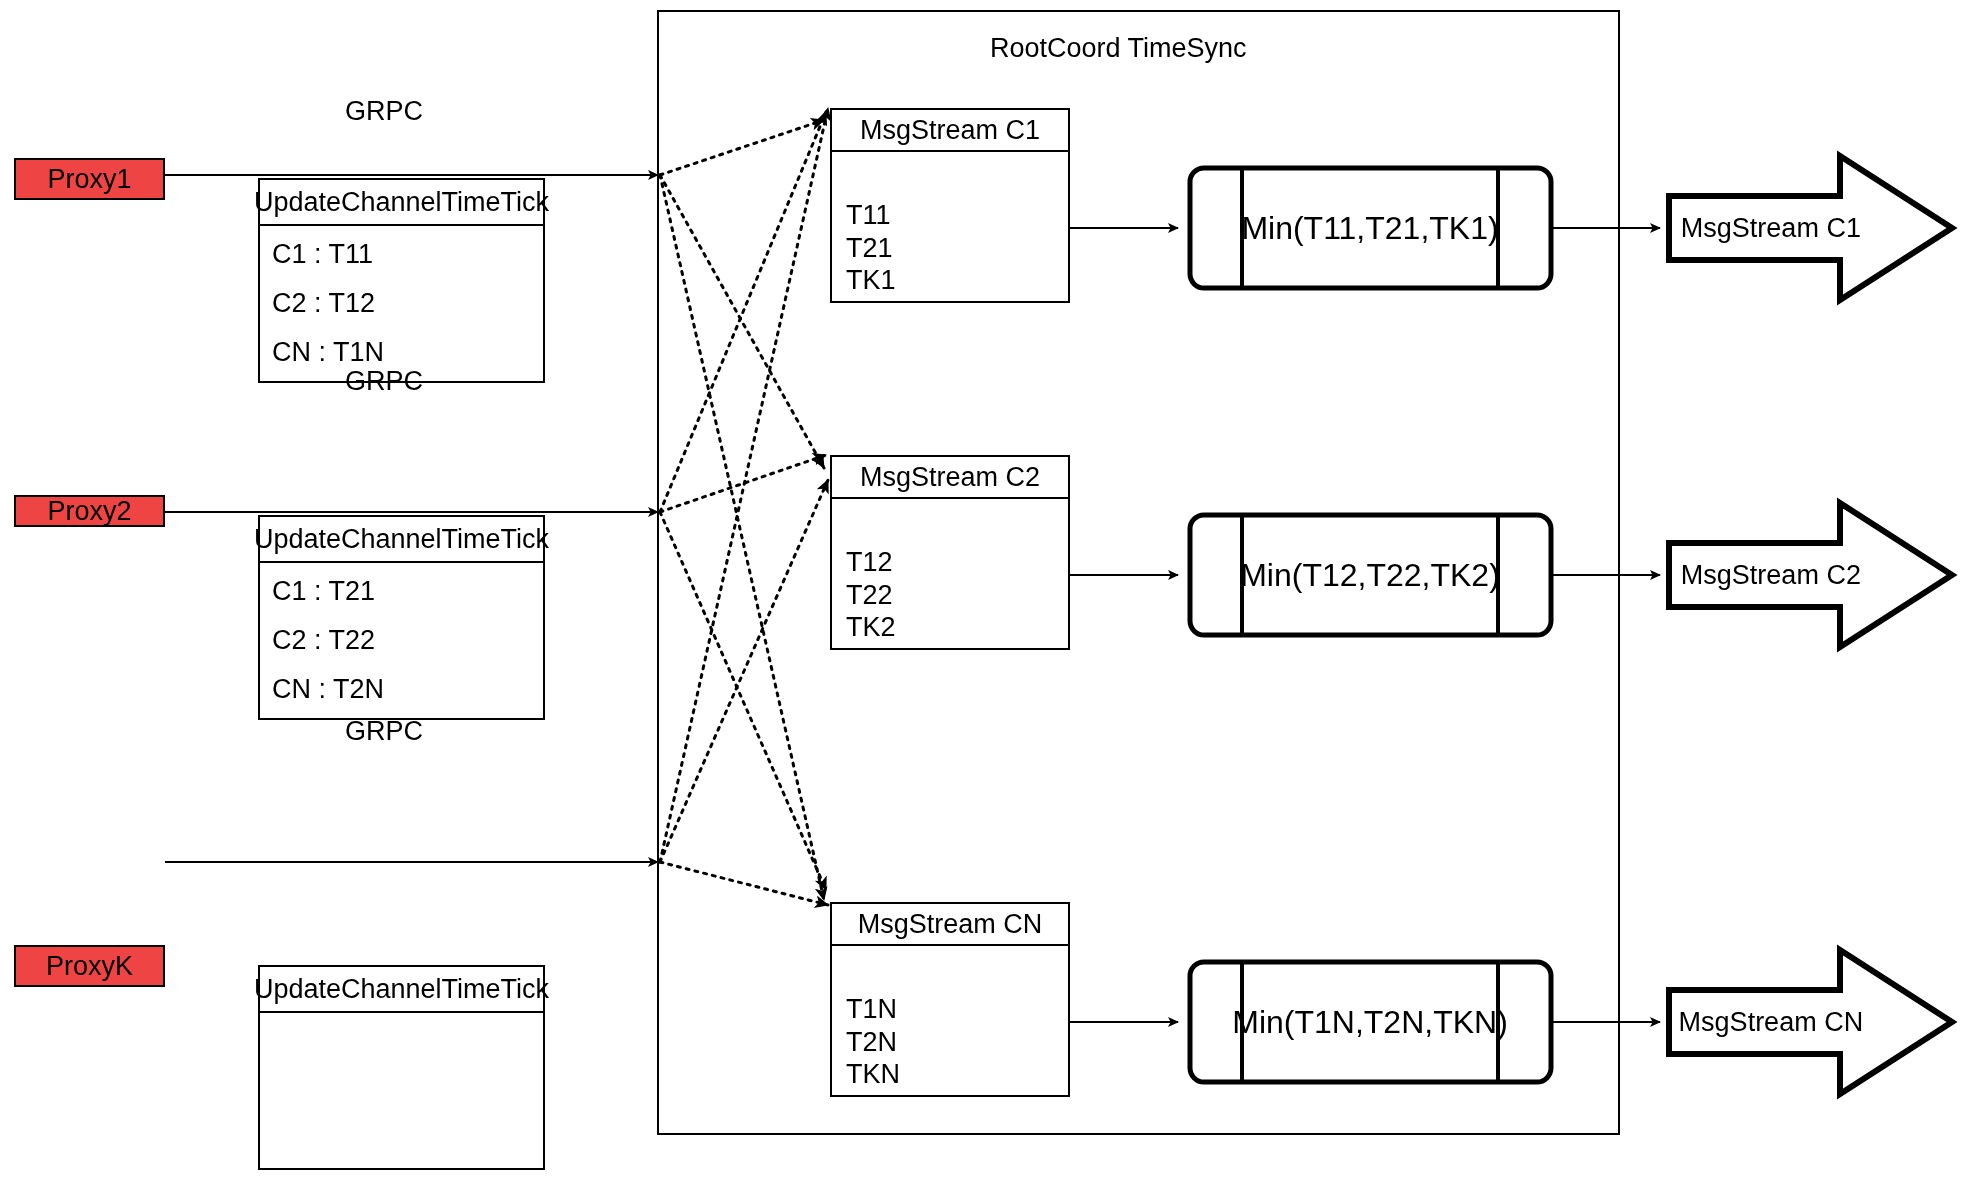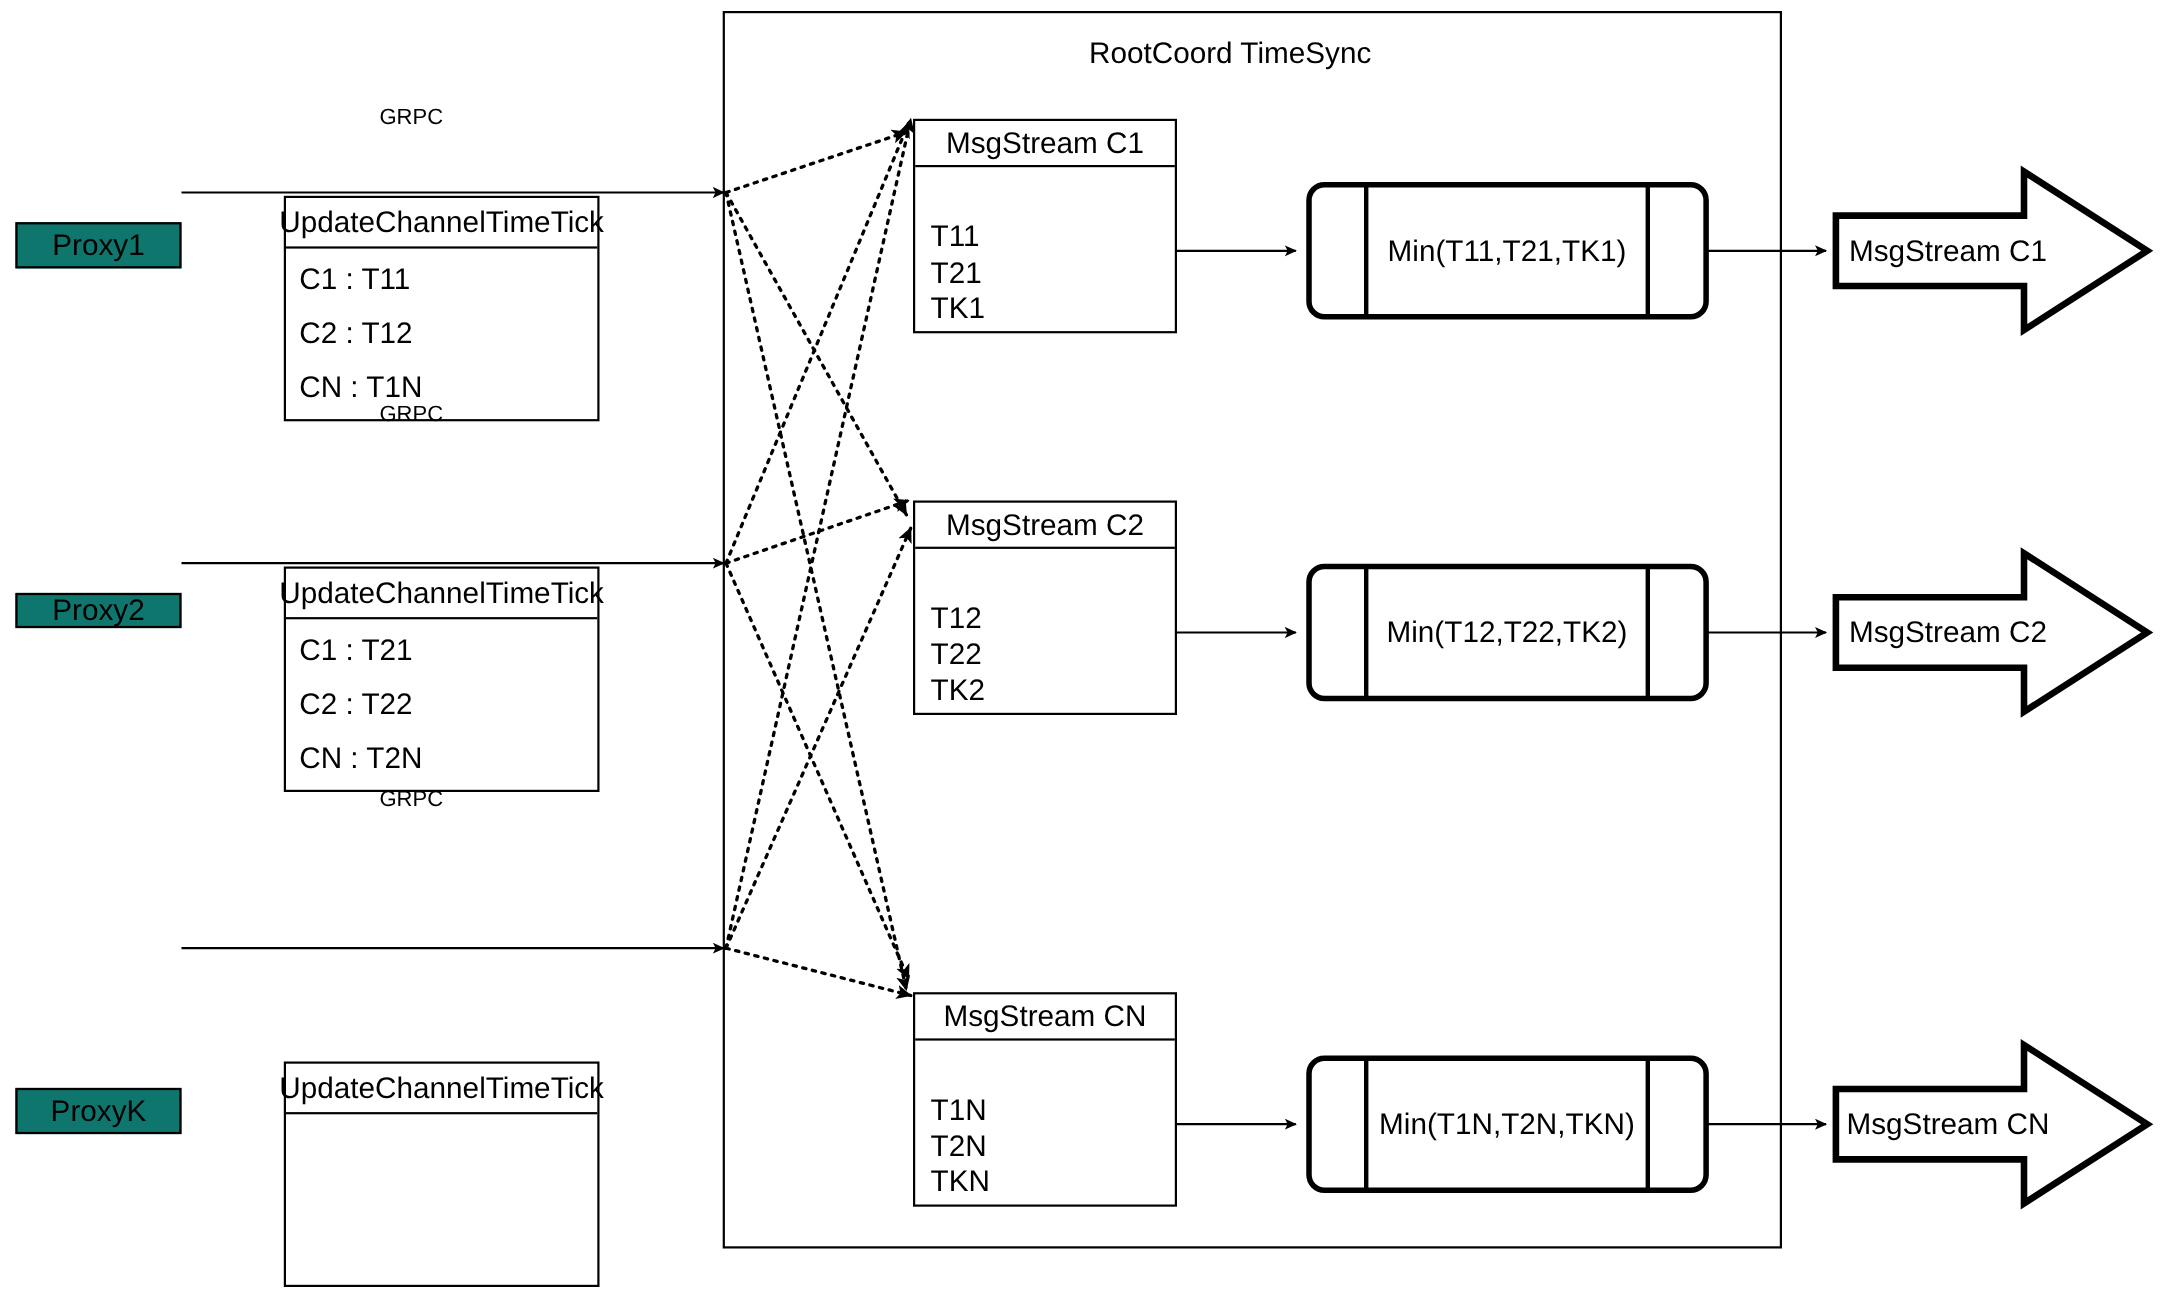--- a/index.html
+++ b/index.html
@@ -4,39 +4,39 @@
 <style>
   html,body{margin:0;padding:0;background:#ffffff;}
   body{width:1969px;height:1183px;position:relative;overflow:hidden;
        font-family:"Liberation Sans","DejaVu Sans",sans-serif;color:#000;}
   .stage{position:absolute;left:0;top:0;width:1969px;height:1183px;}
   svg.layer{position:absolute;left:0;top:0;width:1969px;height:1183px;pointer-events:none;}
 
   
   .abs{position:absolute;box-sizing:border-box;}
 
-  .plainbox{border:2px solid #000;background:#0f766e;display:flex;align-items:center;justify-content:center;margin-top:44px;}
+  .plainbox{border:2px solid #000;background:#ef4444;display:flex;align-items:center;justify-content:center;}
   .proxybox{font-size:27px;}
 
   .tbl{border:2px solid #000;background:#fff;display:flex;flex-direction:column;}
   .tbl .hdr{height:44px;border-bottom:2px solid #000;display:flex;align-items:center;justify-content:center;font-size:27px;}
   .tbl .body{flex:1;display:flex;flex-direction:column;justify-content:space-around;padding:4px 0 4px 12px;}
   .tbl .row{font-size:27px;line-height:1.1;}
 
   .msgtbl .hdr{height:40px;}
   .msgtbl .body{padding-left:14px;margin-top:44px;}
 
-  .caption{position:absolute;font-size:20px;white-space:nowrap;}
+  .caption{position:absolute;font-size:27px;white-space:nowrap;}
 
   .containerbox{border:2px solid #000;background:transparent;}
   .container-title{position:absolute;font-size:27px;white-space:nowrap;}
 
   .minbox{position:absolute;}
   .minbox .lbl{position:absolute;left:0;top:0;width:100%;height:100%;
-      display:flex;align-items:center;justify-content:center;font-size:27px;}
+      display:flex;align-items:center;justify-content:center;font-size:32px;}
 
   .blockarrow{position:absolute;}
   .blockarrow .lbl{position:absolute;left:0;top:0;width:72%;height:100%;
       display:flex;align-items:center;justify-content:center;font-size:27px;}
 </style>
 </head>
 <body>
 
 <div class="stage">
 

